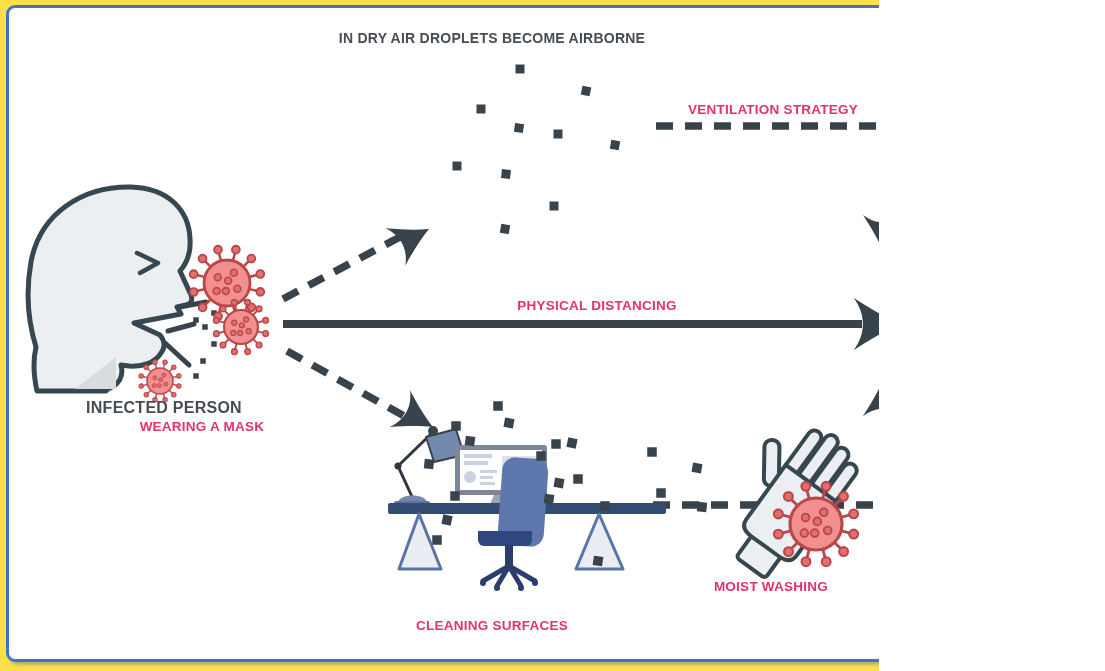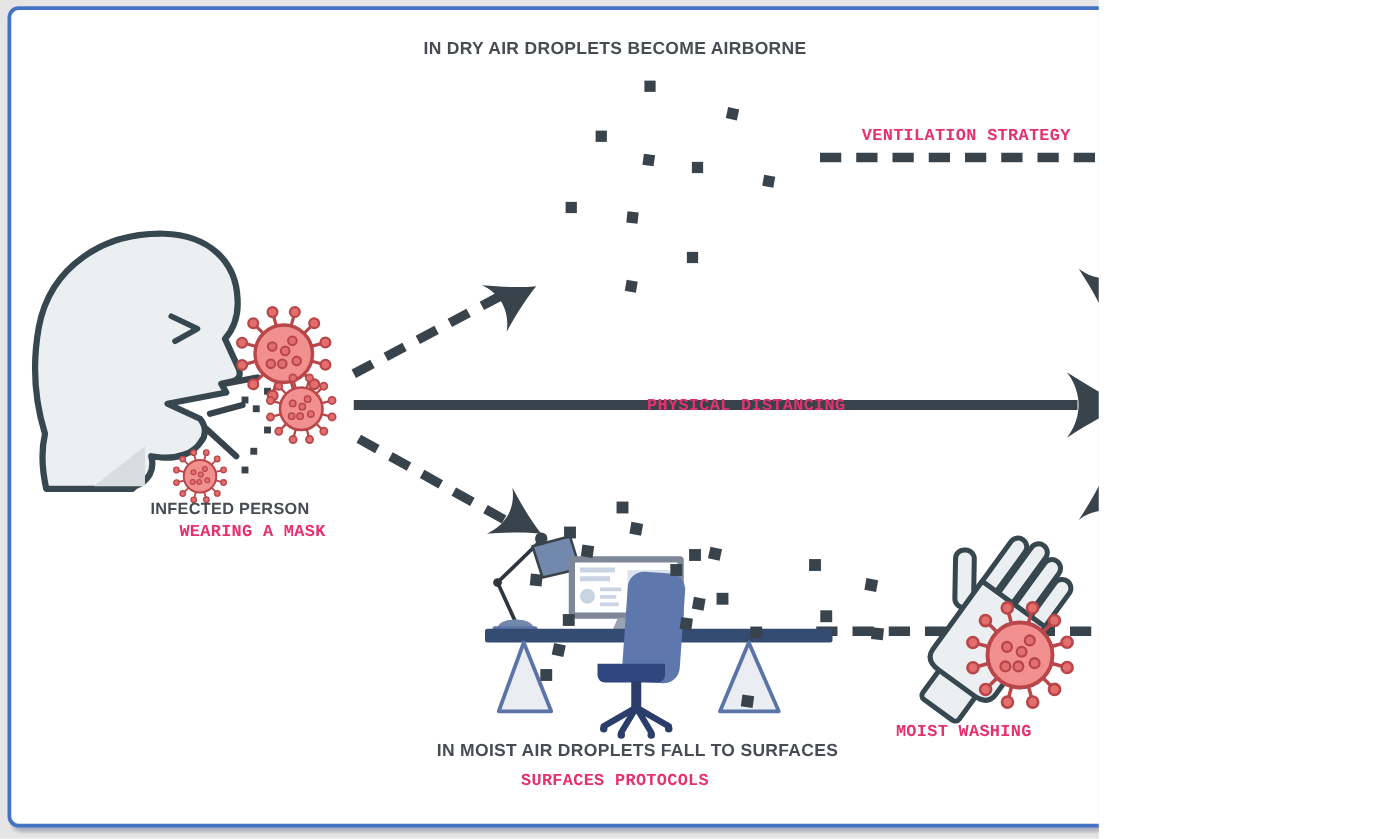--- a/index.html
+++ b/index.html
@@ -1,24 +1,24 @@
 <!DOCTYPE html>
 <html style="--frame-blue: #4472C4; --dark: #39434C; --text-dark: #474C54; --pink: #E4316F; --head-fill: #ECEFF1; --head-stroke: #37474F; --shade: #D7DCE0; --virus-fill: #F1908F; --virus-stroke: #B9474A; --virus-dot: #E26E6E; --desk-navy: #344B72; --chair-blue: #5E78AD; --chair-seat: #2F477E; --chair-base: #2B3E6B; --trestle-fill: #EAEDF2; --trestle-stroke: #5B74A8; --monitor-bezel: #7E8798; --screen-content: #C9D3E4; --lamp-blue: #7388AD;"><head>
 <meta charset="utf-8">
 <style>
   html,body{margin:0;padding:0;background:#ffffff;}
-  .stage{position:relative;width:879px;height:671px;background:#e5e5e5;overflow:hidden;
+  .stage{position:relative;width:879px;height:671px;background:#fde047;overflow:hidden;
          font-family:"Liberation Sans",sans-serif;}
   .frame{position:absolute;left:6px;top:5px;width:1083px;height:651px;
          border:3px solid var(--frame-blue,#4472C4);border-radius:9px;
          box-shadow:3px 3px 3px rgba(125,135,155,.55);background:#fff;}
   svg.diagram{position:absolute;left:0;top:0;width:1105px;height:671px;}
   .lbl{position:absolute;transform:translateX(-50%);font-weight:700;font-size:14px;
        letter-spacing:.25px;white-space:nowrap;color:var(--text-dark,#474C54);}
-  .lbl.pink{color:var(--pink,#E4316F);font-size:13.5px;font-family:Liberation Mono, monospace;}
+  .lbl.pink{color:var(--pink,#E4316F);font-size:13.5px;}
   .head{fill:var(--head-fill,#ECEFF1);stroke:var(--head-stroke,#37474F);stroke-width:5;
         stroke-linejoin:round;}
   .shade{fill:var(--shade,#D7DCE0);}
   .eye-squint{fill:none;stroke:var(--head-stroke,#37474F);stroke-width:4.5;
         stroke-linecap:round;stroke-linejoin:round;}
   .eye-dot{fill:var(--dark,#39434C);}
   .dashed{stroke:var(--dark,#39434C);stroke-width:7.5;fill:none;stroke-dasharray:17 12;}
   .solid-arrow{stroke:var(--dark,#39434C);stroke-width:8;}
   .ah{fill:var(--dark,#39434C);}
   .dropfill rect{fill:var(--dark,#39434C);}
@@ -318,19 +318,18 @@
            C161,362 147,366 135,365 C139,375 135,384 125,389 C118,392 111,393 104,393
            L102,415 Z"></path>
       <polygon class="shade" points="95,392 120,360 120,392"></polygon>
       <circle class="eye-dot" cx="150" cy="258" r="9.5"></circle>
       <circle cx="153" cy="254" r="3.2" fill="#FFFFFF"></circle>
     </g>
   </svg>
 
   <div class="lbl" style="left:492px;top:30px;">IN DRY AIR DROPLETS BECOME AIRBORNE</div>
   <div class="lbl pink" style="left:773px;top:102px;">VENTILATION STRATEGY</div>
-  <div class="lbl pink" style="left:597px;top:298px;margin-top:20px;">PHYSICAL DISTANCING</div>
-  <div class="lbl" style="left:164px;top:399px;font-size:13px;margin-left:20px;">INFECTED PERSON</div>
+  <div class="lbl pink" style="left:597px;top:298px;">PHYSICAL DISTANCING</div>
+  <div class="lbl" style="left:164px;top:399px;font-size:16px;">INFECTED PERSON</div>
   <div class="lbl pink" style="left:163px;top:419px;margin-left:39px;">WEARING A MASK</div>
-  <div class="lbl" style="left:510px;top:592px;">IN MOIST AIR DROPLETS FALL TO SURFACES</div>
-  <div class="lbl pink" style="left:492px;top:618px;">SURFACES PROTOCOLS</div>
+  <div class="lbl pink" style="left:492px;top:618px;">CLEANING SURFACES</div>
   <div class="lbl pink" style="left:771px;top:579px;">MOIST WASHING</div>
 </div>
 
 </body></html>

